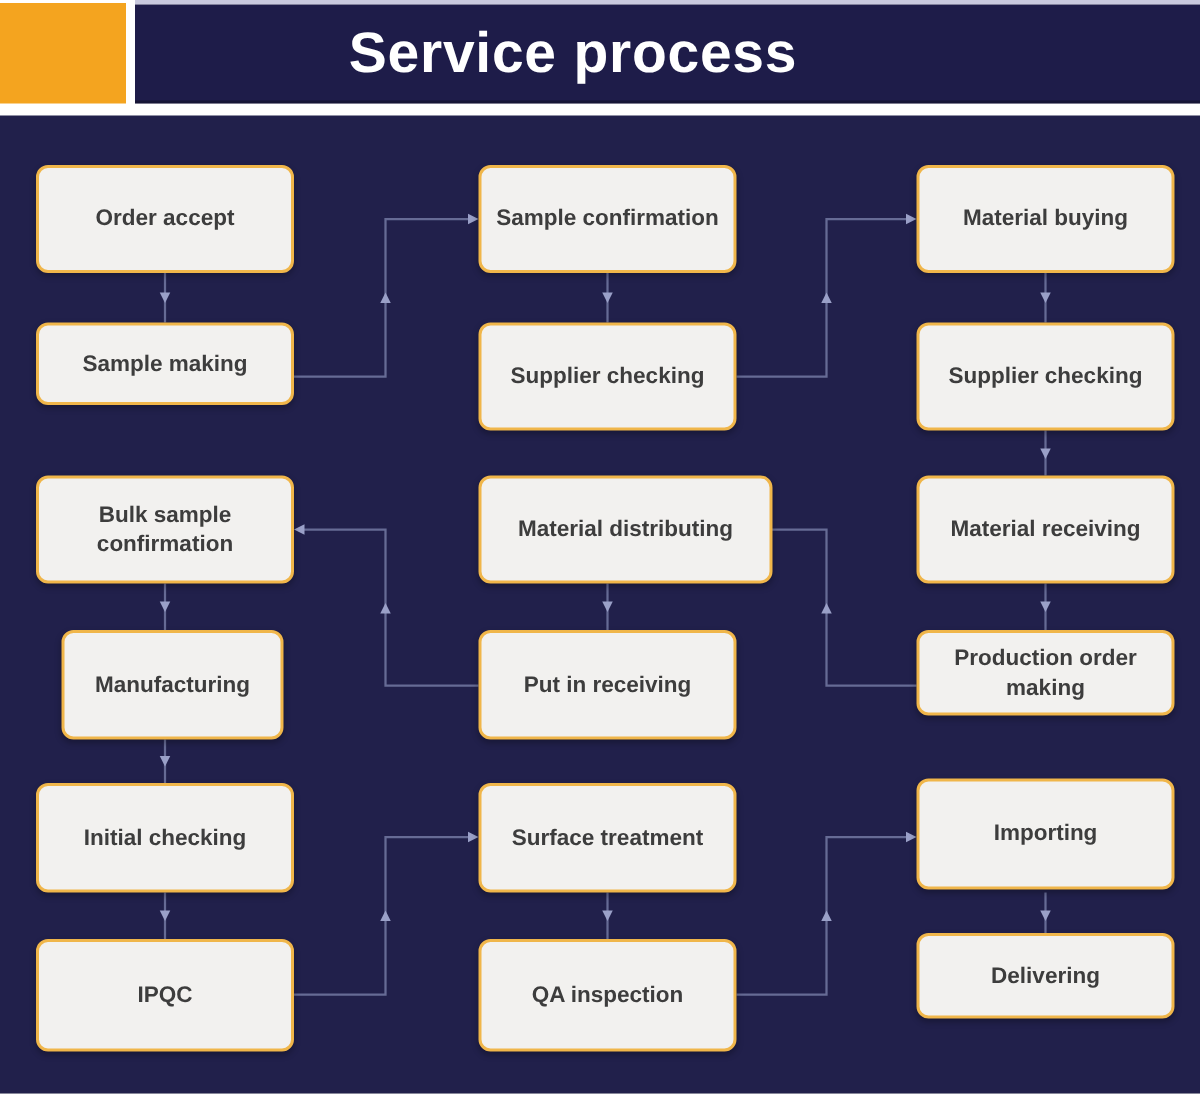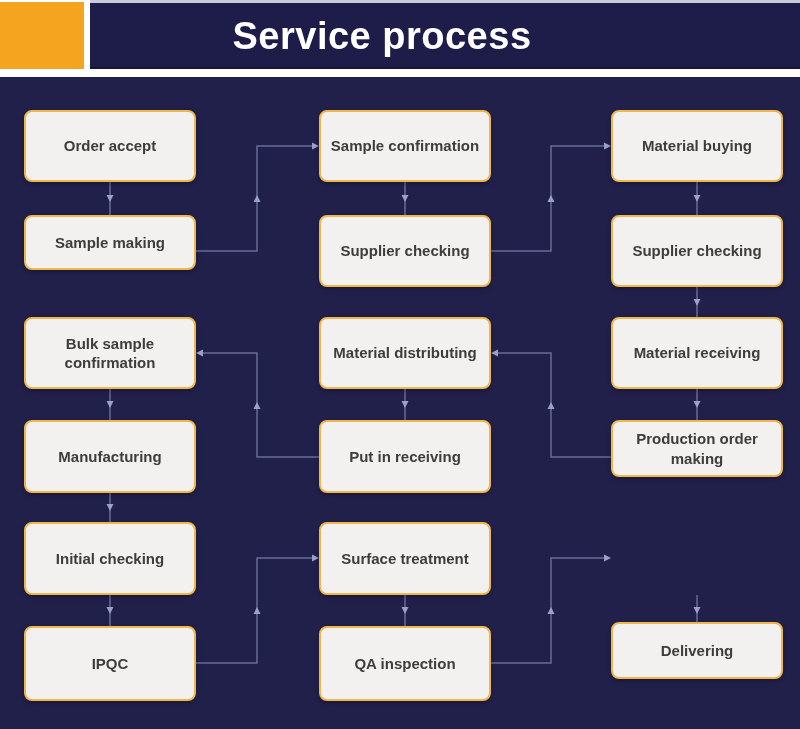--- a/index.html
+++ b/index.html
@@ -135,30 +135,31 @@
     <g>
       <path d="M491 663 H551 V558 H605"></path>
       <polygon points="547.5,614 554.5,614 551,607"></polygon>
       <polygon points="604,554.5 604,561.5 611,558"></polygon>
     </g>
   </svg>
 
   <div class="fbox" style="left:24px;top:110px;width:172px;height:72px;">Order accept</div>
   <div class="fbox" style="left:24px;top:215px;width:172px;height:55px;">Sample making</div>
   <div class="fbox" style="left:24px;top:317px;width:172px;height:72px;">Bulk sample confirmation</div>
-  <div class="fbox" style="left:24px;top:420px;width:172px;height:73px;">Manufacturing</div>
+  <div class="fbox" style="left:41px;top:420px;width:148px;height:73px;">Manufacturing</div>
   <div class="fbox" style="left:24px;top:522px;width:172px;height:73px;">Initial checking</div>
   <div class="fbox" style="left:24px;top:626px;width:172px;height:75px;">IPQC</div>
 
   <div class="fbox" style="left:319px;top:110px;width:172px;height:72px;">Sample confirmation</div>
   <div class="fbox" style="left:319px;top:215px;width:172px;height:72px;">Supplier checking</div>
-  <div class="fbox" style="left:319px;top:317px;width:172px;height:72px;">Material distributing</div>
+  <div class="fbox" style="left:319px;top:317px;width:196px;height:72px;">Material distributing</div>
   <div class="fbox" style="left:319px;top:420px;width:172px;height:73px;">Put in receiving</div>
   <div class="fbox" style="left:319px;top:522px;width:172px;height:73px;">Surface treatment</div>
   <div class="fbox" style="left:319px;top:626px;width:172px;height:75px;">QA inspection</div>
 
   <div class="fbox" style="left:611px;top:110px;width:172px;height:72px;">Material buying</div>
   <div class="fbox" style="left:611px;top:215px;width:172px;height:72px;">Supplier checking</div>
   <div class="fbox" style="left:611px;top:317px;width:172px;height:72px;">Material receiving</div>
   <div class="fbox" style="left:611px;top:420px;width:172px;height:57px;">Production order making</div>
+  <div class="fbox" style="left:611px;top:519px;width:172px;height:74px;">Importing</div>
   <div class="fbox" style="left:611px;top:622px;width:172px;height:57px;">Delivering</div>
 
 </div>
 
 </body></html>

